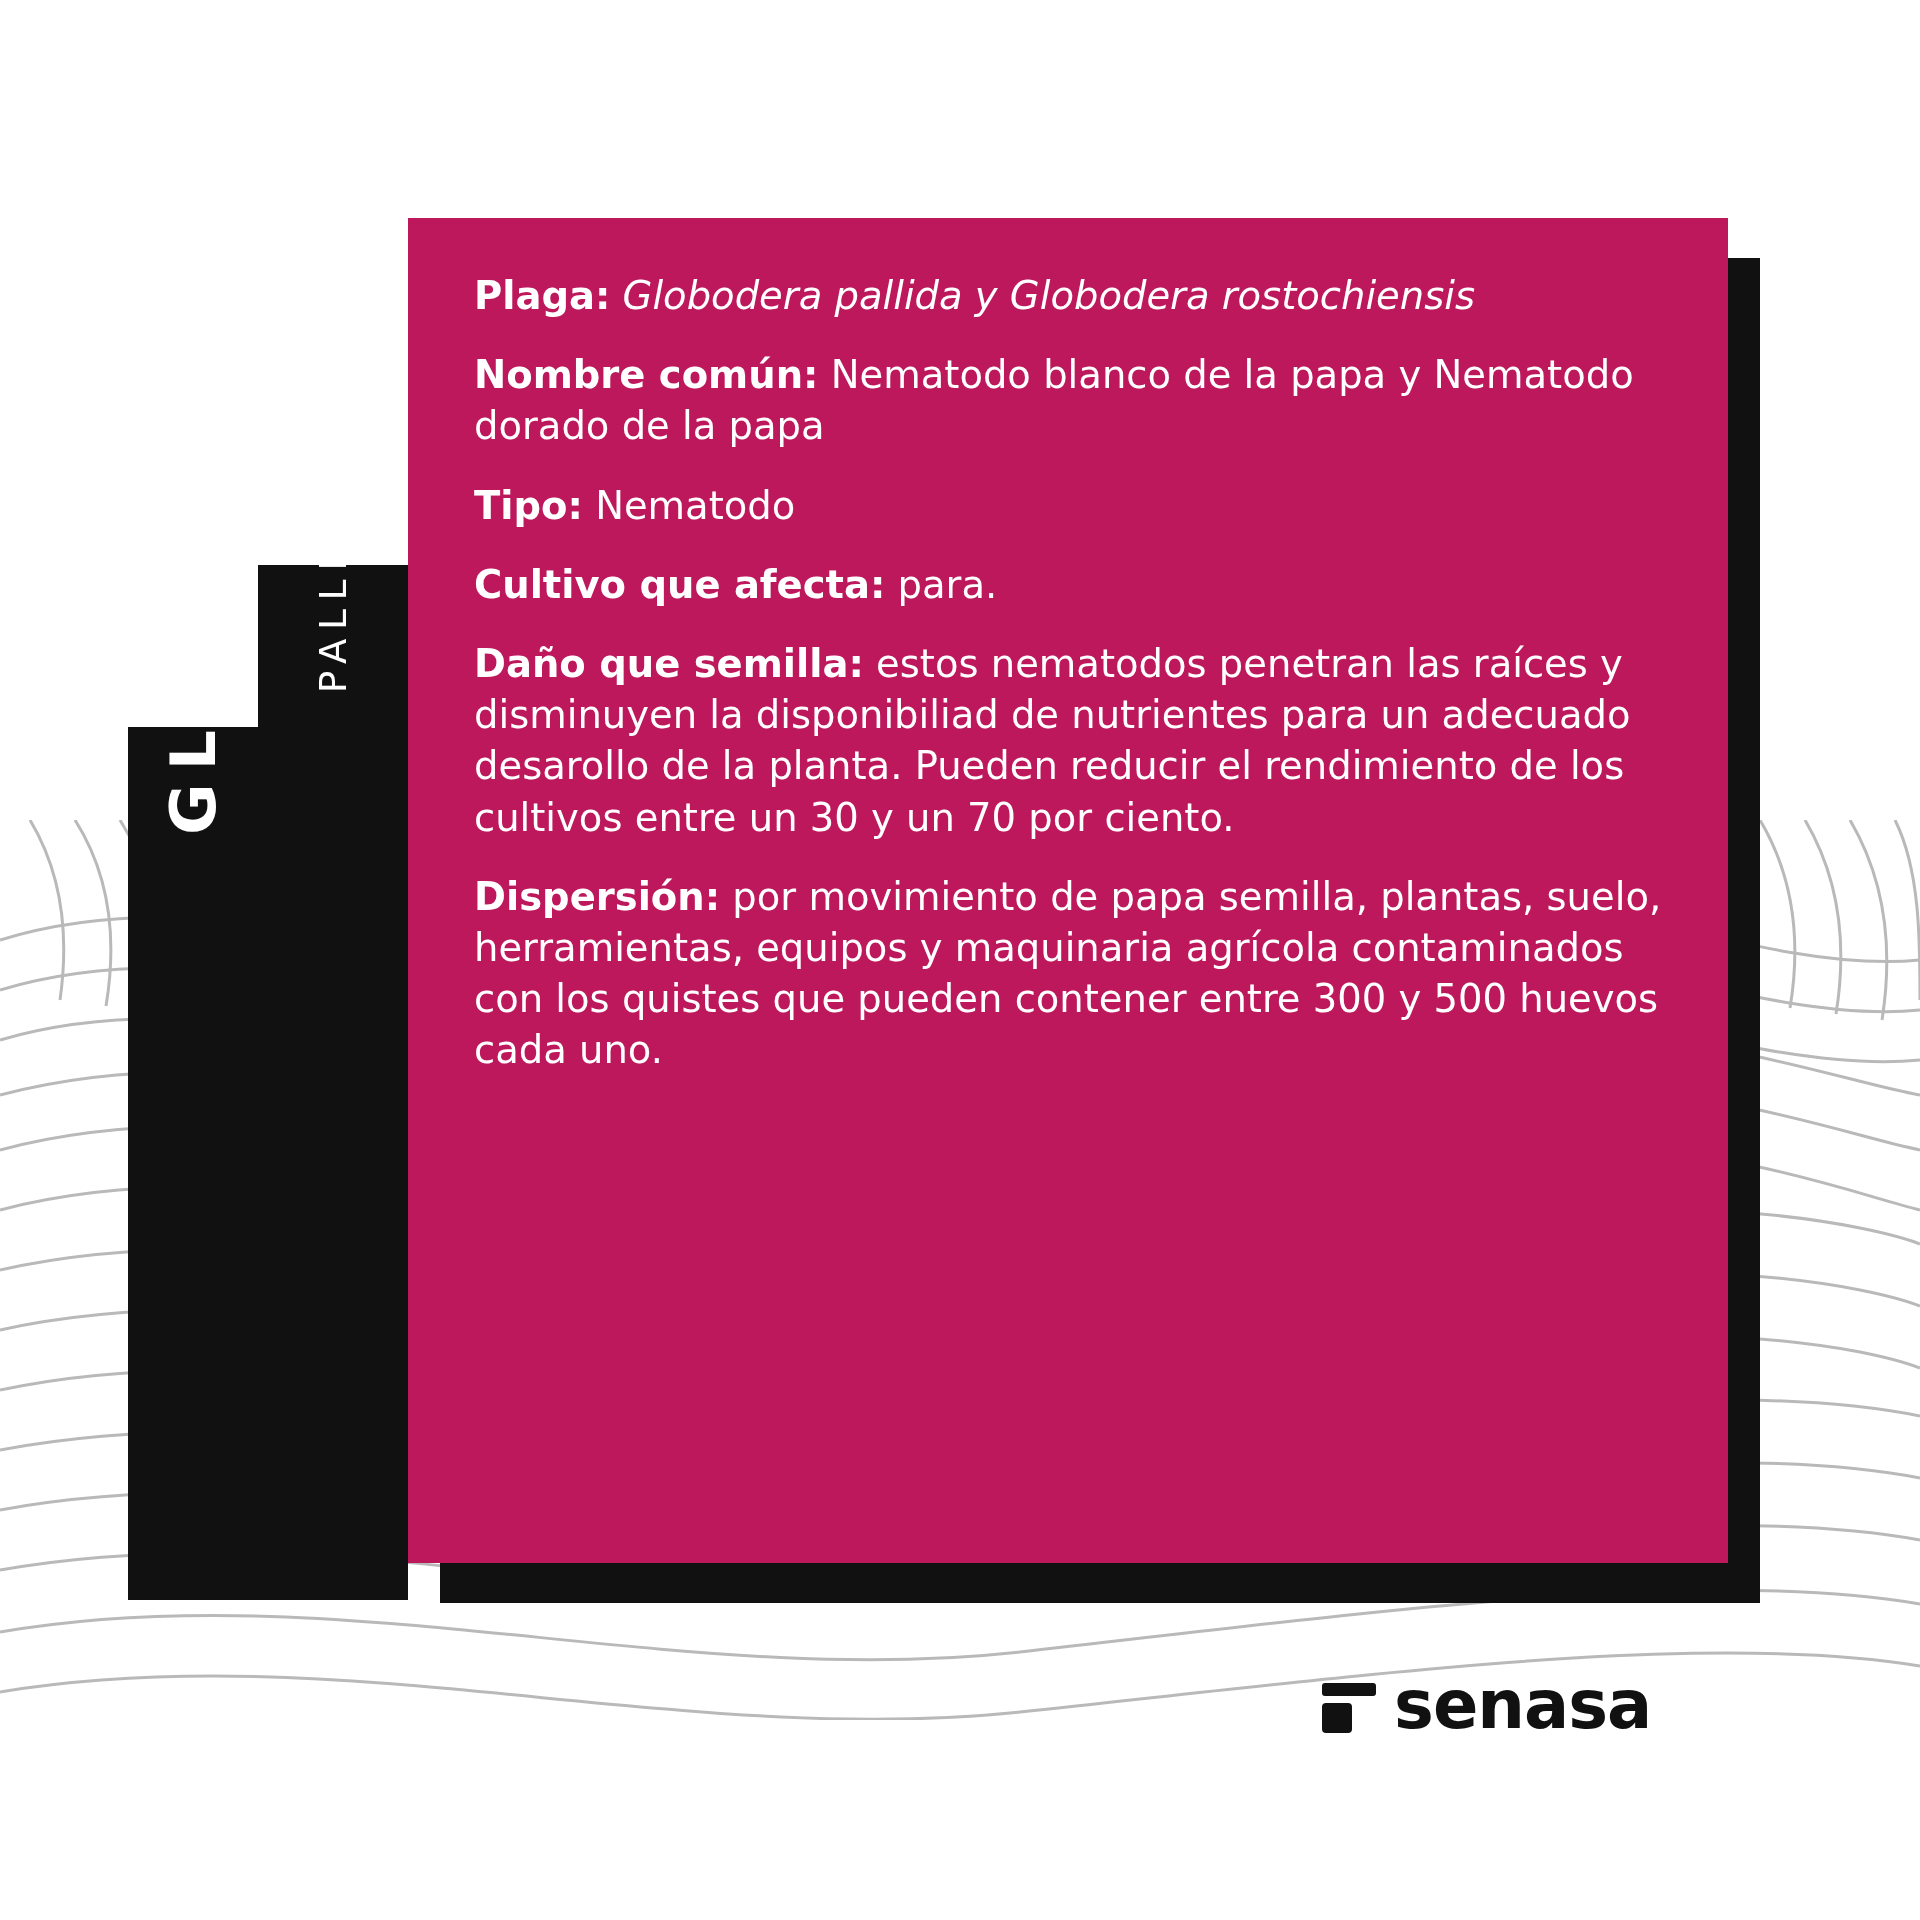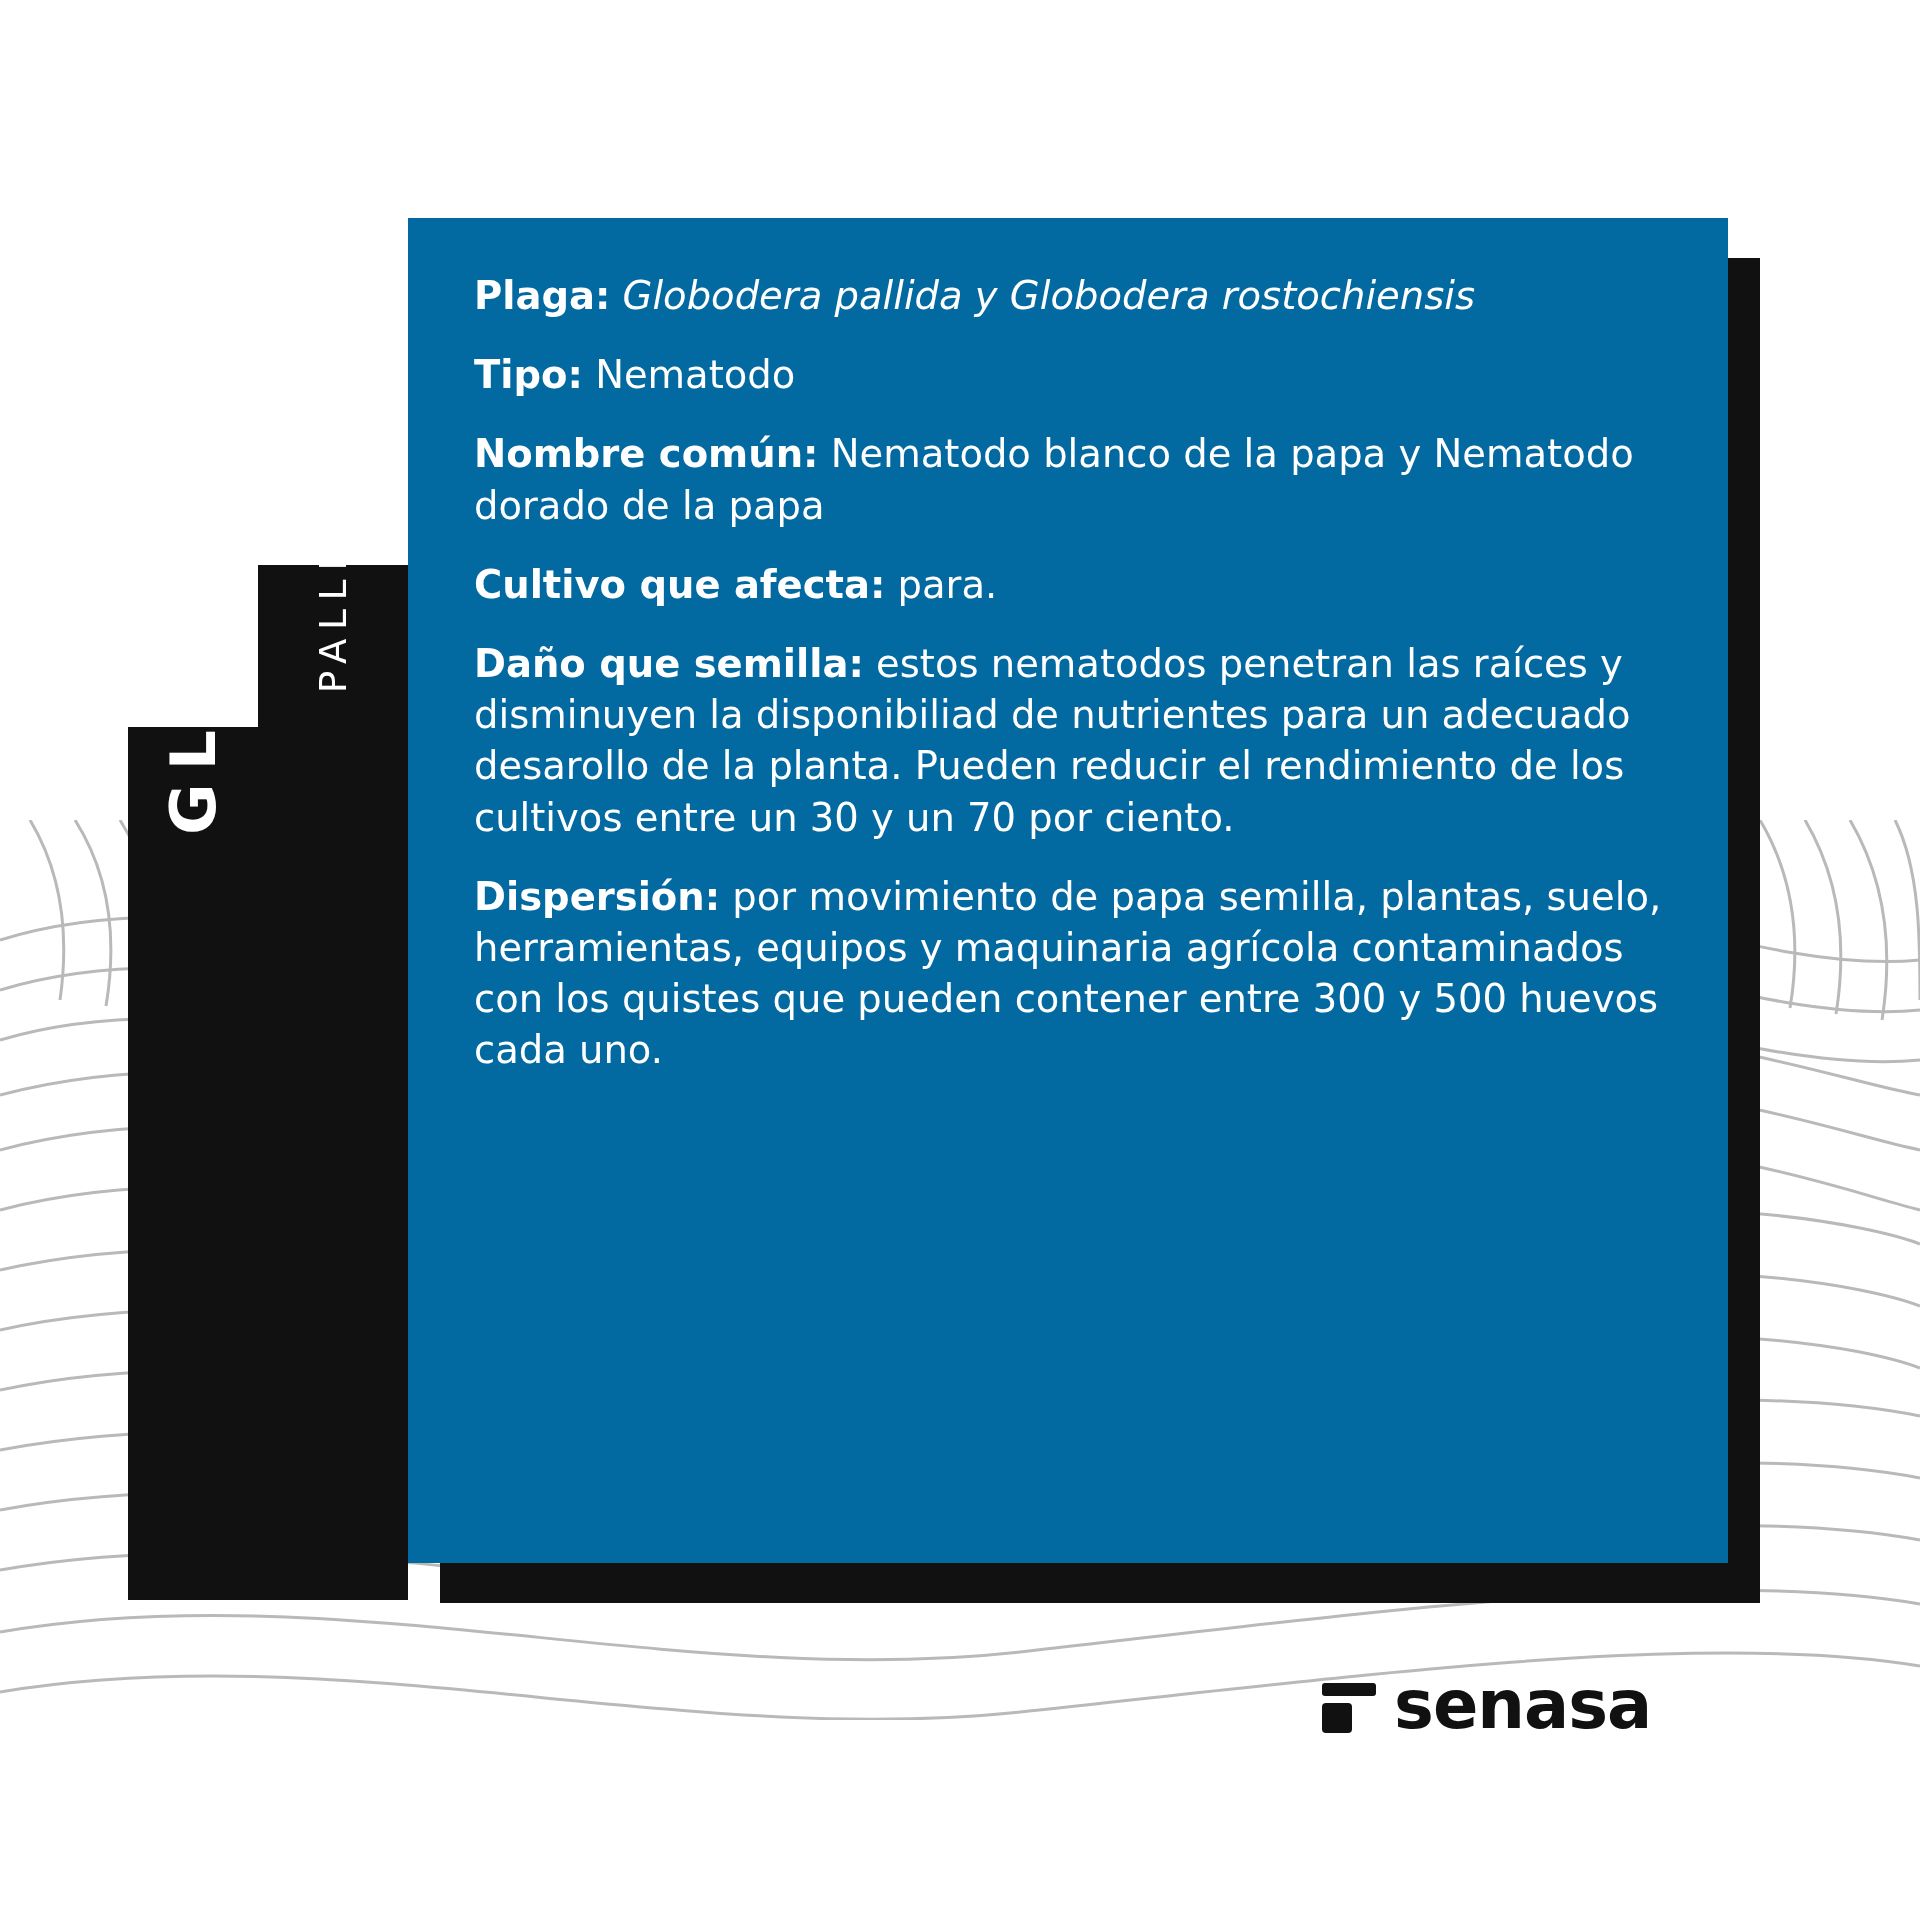--- a/index.html
+++ b/index.html
@@ -99,21 +99,21 @@
     z-index: 1;
   }
 
   
   .card {
     position: absolute;
     left: 408px;
     top: 218px;
     width: 1320px;
     height: 1345px;
-    background: #0369a1;
+    background: #be185d;
     z-index: 3;
     box-sizing: border-box;
     padding: 52px 60px 40px 66px;
   }
 
   .field {
     color: #ffffff;
     font-size: 38.5px;
     line-height: 1.33;
     margin: 0 0 28px 0;
@@ -211,27 +211,27 @@
   <div class="card-shadow"></div>
 
   <div class="card">
 
     <p class="field">
       <span class="lbl">Plaga:</span>
       <span class="val-italic">Globodera pallida y Globodera rostochiensis</span>
     </p>
 
     <p class="field">
+      <span class="lbl">Nombre común:</span>
+      <span>Nematodo blanco de la papa y Nematodo dorado de la papa</span>
+    </p>
+
+    <p class="field">
       <span class="lbl">Tipo:</span>
       <span>Nematodo</span>
-    </p>
-
-    <p class="field">
-      <span class="lbl">Nombre común:</span>
-      <span>Nematodo blanco de la papa y Nematodo dorado de la papa</span>
     </p>
 
     <p class="field">
       <span class="lbl">Cultivo que afecta:</span>
       <span>para.</span>
     </p>
 
 
     <p class="field">
       <span class="lbl">Daño que semilla:</span>

